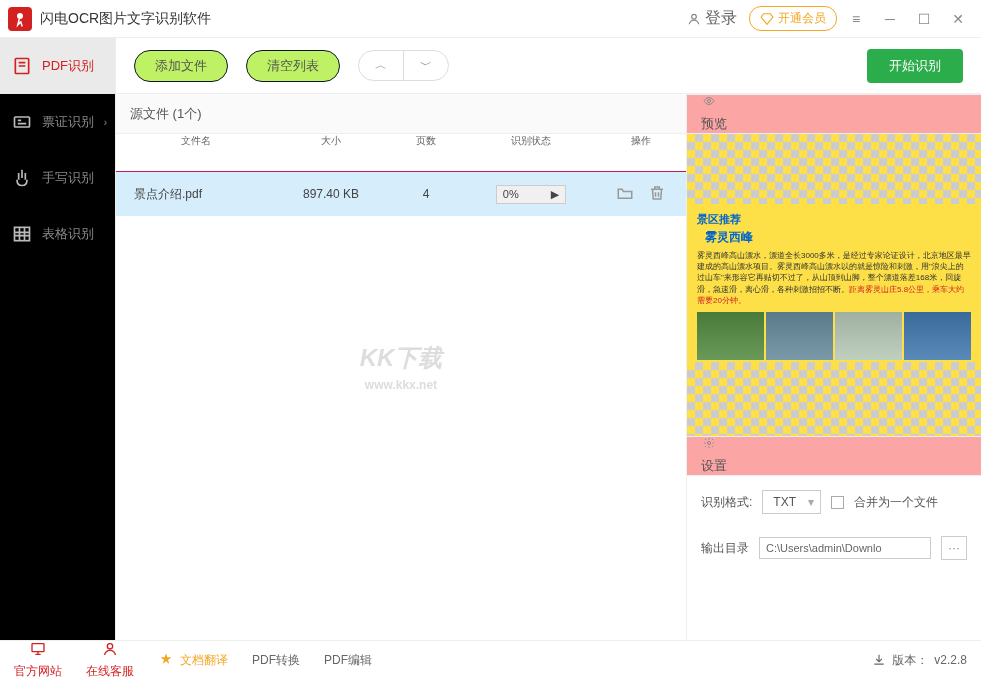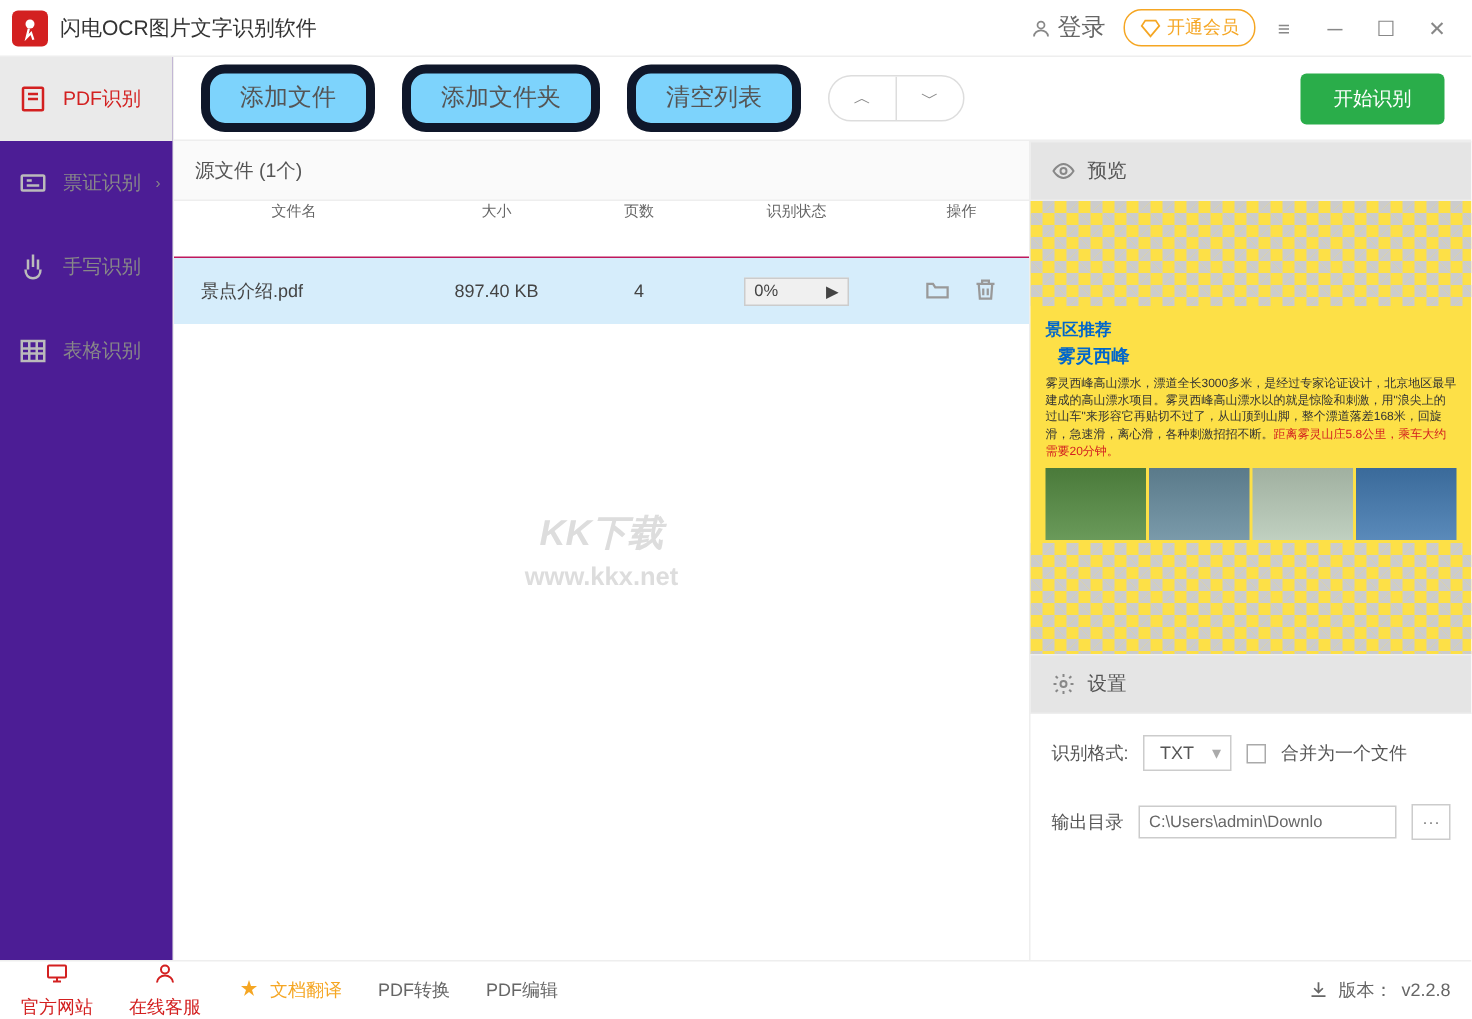--- a/index.html
+++ b/index.html
@@ -8,29 +8,29 @@
 .titlebar { height: 38px; display: flex; align-items: center; padding: 0 8px; border-bottom: 1px solid #eee; }
 .app-logo { width: 24px; height: 24px; background: #d32020; border-radius: 4px; display: flex; align-items: center; justify-content: center; margin-right: 8px; }
 .app-logo svg { width: 18px; height: 18px; }
 .app-title { font-size: 14px; color: #333; flex: 1; }
 .tb-right { display: flex; align-items: center; gap: 4px; }
 .login-btn { display: flex; align-items: center; gap: 4px; font-size: 16px; color: #666; padding: 4px 8px; cursor: pointer; }
 .vip-btn { display: flex; align-items: center; gap: 4px; font-size: 12px; color: #f5a623; border: 1px solid #f5a623; border-radius: 12px; padding: 3px 10px; cursor: pointer; }
 .win-btn { width: 30px; height: 30px; display: flex; align-items: center; justify-content: center; cursor: pointer; color: #888; font-size: 14px; }
 
 .main-area { display: flex; height: 602px; }
-.sidebar { width: 118px; background: #4c1d95; border-right: 1px solid #eee; }
+.sidebar { width: 118px; background: #000000; border-right: 1px solid #eee; }
 .sb-item { height: 56px; display: flex; align-items: center; padding-left: 12px; gap: 10px; cursor: pointer; font-size: 13px; color: #888; position: relative; }
 .sb-item.active { background: #eaeaea; color: #d32020; }
 .sb-item svg { width: 20px; height: 20px; flex-shrink: 0; }
 .sb-item .arrow { position: absolute; right: 8px; font-size: 10px; }
 
 .content { flex: 1; display: flex; flex-direction: column; }
 .toolbar { height: 56px; display: flex; align-items: center; padding: 0 18px; gap: 18px; border-bottom: 1px solid #eee; }
-.pill-btn { border: 6px solid #0f172a; border-radius: 16px; padding: 6px 20px; font-size: 16px; color: #555; cursor: pointer; background: #7dd3fc; }
+.pill-btn { border: 1px solid #0f172a; border-radius: 16px; padding: 6px 20px; font-size: 13px; color: #555; cursor: pointer; background: #bef264; }
 .arrow-group { display: flex; border: 1px solid #ddd; border-radius: 16px; overflow: hidden; }
 .arrow-btn { padding: 6px 16px; font-size: 12px; color: #888; cursor: pointer; }
 .arrow-btn:first-child { border-right: 1px solid #ddd; }
 .start-btn { margin-left: auto; background: #2aad4a; color: #fff; border-radius: 4px; padding: 8px 22px; font-size: 13px; cursor: pointer; border: none; }
 
 .work-area { flex: 1; display: flex; }
 .file-panel { flex: 1; display: flex; flex-direction: column; position: relative; }
 .panel-header { height: 40px; display: flex; align-items: center; padding: 0 14px; font-size: 13px; color: #555; background: #fafafa; border-bottom: 1px solid #eee; }
 .table-head { display: flex; height: 38px; border-bottom: 1px solid #be185d; font-size: 10px; color: #666; }
 .col-name { width: 160px; text-align: center; }
@@ -38,24 +38,24 @@
 .col-pages { width: 80px; text-align: center; }
 .col-status { width: 130px; text-align: center; }
 .col-ops { width: 90px; text-align: center; }
 .table-row { display: flex; height: 44px; align-items: center; font-size: 12px; color: #444; background: #d6edfb; }
 .table-row .col-name { text-align: left; padding-left: 18px; }
 .progress-box { display: inline-flex; align-items: center; border: 1px solid #ccc; background: #f0f0f0; padding: 2px 6px; gap: 32px; font-size: 11px; }
 .ops-icons { display: flex; justify-content: center; gap: 14px; color: #999; }
 .ops-icons span { cursor: pointer; }
 
 .watermark { position: absolute; top: 50%; left: 50%; transform: translate(-50%, -50%); text-align: center; color: #ddd; font-size: 24px; font-weight: bold; pointer-events: none; font-style: italic; }
-.watermark div:last-child { font-size: 17px; font-style: normal; margin-top: 4px; }
+.watermark div:last-child { font-size: 12px; font-style: normal; margin-top: 4px; }
 
 .right-panel { width: 295px; border-left: 1px solid #eee; display: flex; flex-direction: column; }
-.rp-header { height: 40px; display: flex; align-items: center; padding: 0 14px; gap: 8px; font-size: 13px; color: #555; background: #e5e5e5; border-bottom: 1px solid #eee; border-top: 1px solid #eee; }
+.rp-header { height: 40px; display: flex; padding: 0 14px; gap: 8px; font-size: 13px; color: #555; background: #fca5a5; border-bottom: 1px solid #eee; border-top: 1px solid #eee; flex-direction: column; }
 .checker { background-image: linear-gradient(45deg,#ccc 25%,transparent 25%),linear-gradient(-45deg,#ccc 25%,transparent 25%),linear-gradient(45deg,transparent 75%,#ccc 75%),linear-gradient(-45deg,transparent 75%,#ccc 75%); background-size: 16px 16px; background-position: 0 0,0 8px,8px -8px,-8px 0; }
 .preview-box { height: 302px; background: #fde047; display: flex; flex-direction: column; }
 .preview-top { height: 70px; }
 .preview-doc { flex: 1; padding: 8px 10px; font-size: 8px; color: #333; overflow: hidden; }
 .preview-doc .t1 { color: #0066cc; font-size: 11px; font-weight: bold; }
 .preview-doc .t2 { color: #0066cc; font-size: 12px; font-weight: bold; margin: 2px 0 4px 8px; }
 .preview-doc .txt { line-height: 1.4; }
 .preview-doc .hl { color: #d32020; }
 .preview-imgs { display: flex; gap: 2px; margin-top: 6px; }
 .preview-imgs div { flex: 1; height: 48px; }
@@ -139,21 +139,20 @@
           <rect x="3" y="4" width="18" height="16"></rect>
           <path d="M3 10h18M3 14h18M9 4v16M15 4v16"></path>
         </svg>
       <span>表格识别</span>
     </div>
   </div>
 
   <div class="content">
     <div class="toolbar">
       <div class="pill-btn">添加文件</div>
-      <div class="pill-btn">添加文件夹</div>
       <div class="pill-btn">清空列表</div>
       <div class="arrow-group">
         <div class="arrow-btn">︿</div>
         <div class="arrow-btn">﹀</div>
       </div>
       <button class="start-btn">开始识别</button>
     </div>
 
     <div class="work-area">
       <div class="file-panel">

